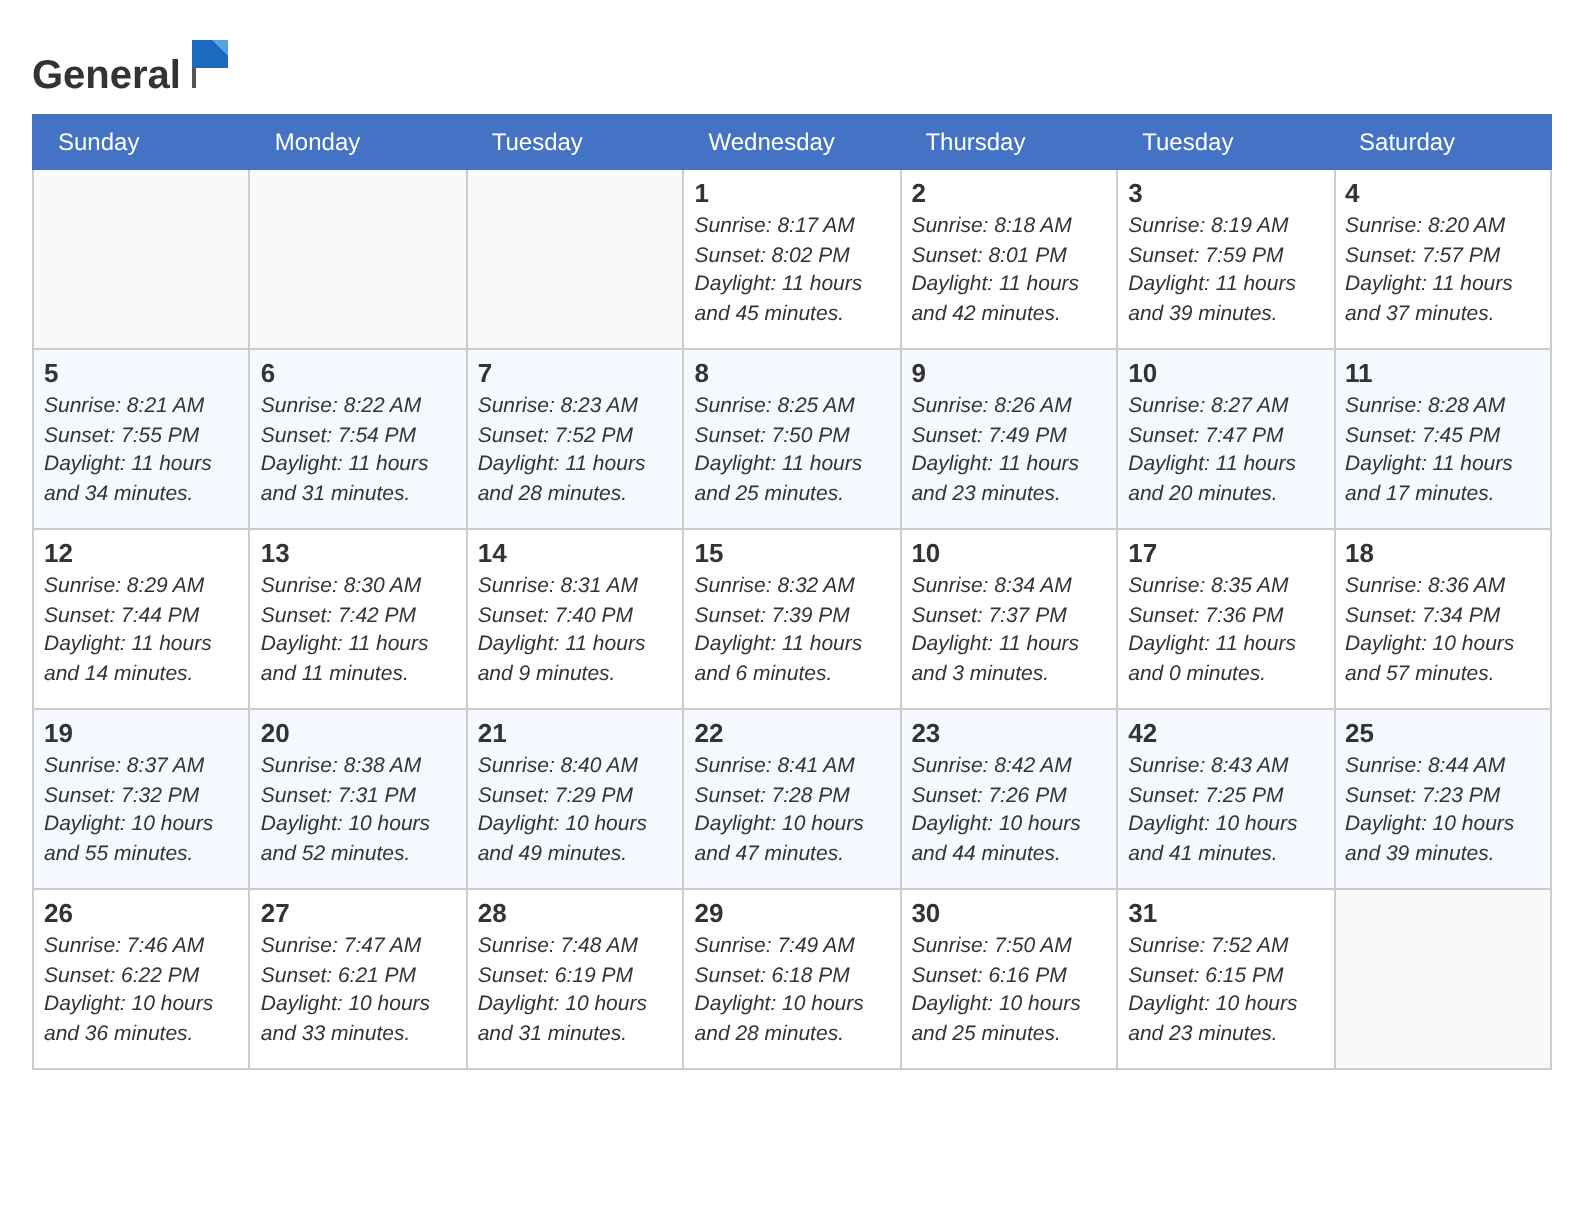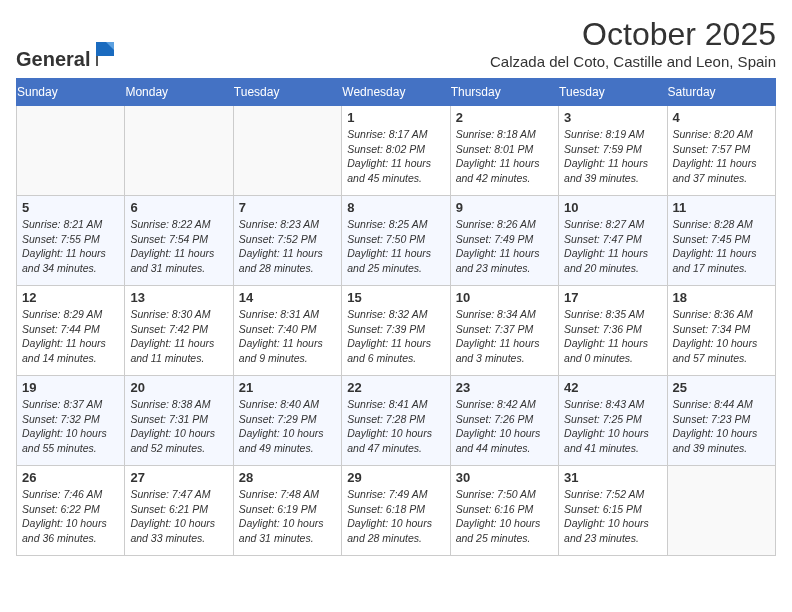--- a/index.html
+++ b/index.html
@@ -46,21 +46,21 @@
     }
     .calendar {
       width: 100%;
       border-collapse: collapse;
       font-size: 11px;
     }
     .calendar th {
       background-color: #4472C4;
       color: #fff;
       text-align: left;
-      padding: 6px 0;
+      padding: 6px 12px;
       font-size: 12px;
       font-weight: normal;
       border: 1px solid #4472C4;
     }
     .calendar td {
       border: 1px solid #ccc;
       vertical-align: top;
       padding: 4px 5px;
       width: calc(100% / 7);
       height: 90px;
@@ -93,24 +93,20 @@
     <div>
       <div class="logo-text">
         <span class="logo-general">General</span><svg class="logo-icon" viewBox="0 0 28 28">
             <polygon points="4,4 22,4 22,18 4,18" fill="#1a6bbf"></polygon>
             <polygon points="14,4 22,4 22,12" fill="#5ba0e0"></polygon>
             <rect x="4" y="18" width="2" height="10" fill="#555"></rect>
           </svg>
       </div>
     </div>
   </div>
-  <div class="title-block">
-    <div class="month-title">October 2025</div>
-    <div class="subtitle">Calzada del Coto, Castille and Leon, Spain</div>
-  </div>
 </div>
 
 <table class="calendar">
   <thead>
     <tr>
     <th>Sunday</th>
         <th>Monday</th>
         <th>Tuesday</th>
         <th>Wednesday</th>
         <th>Thursday</th>

